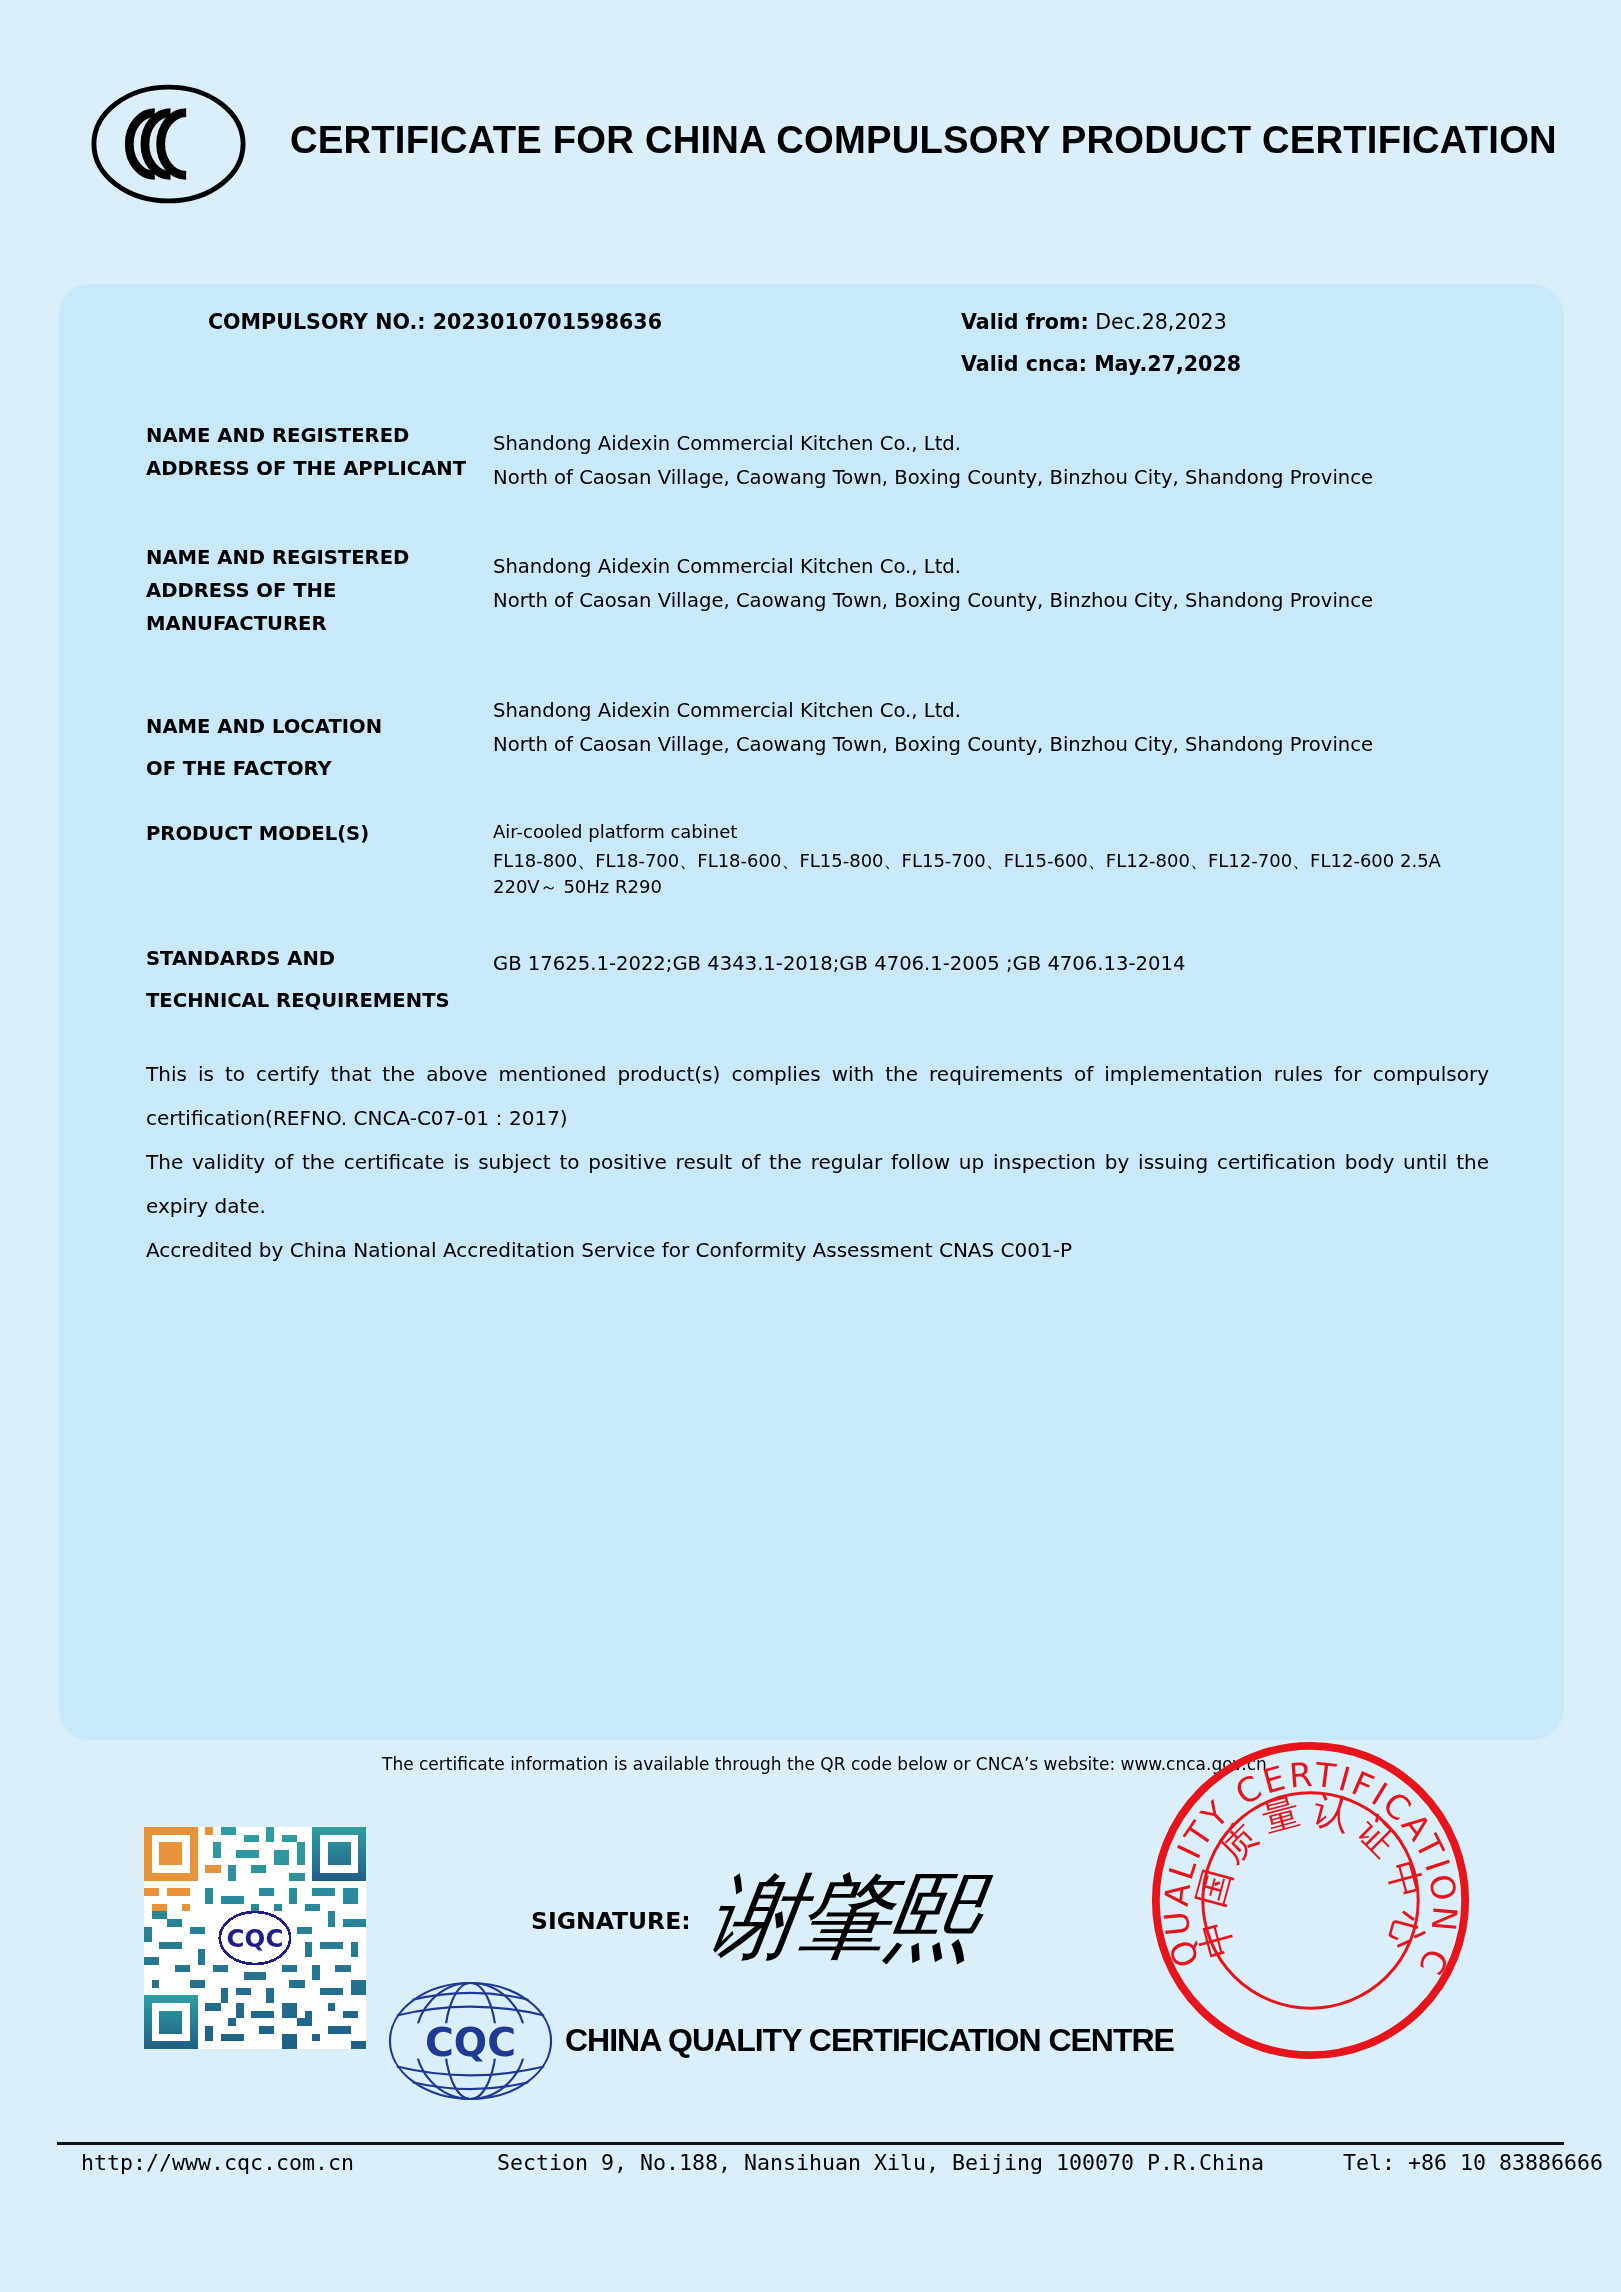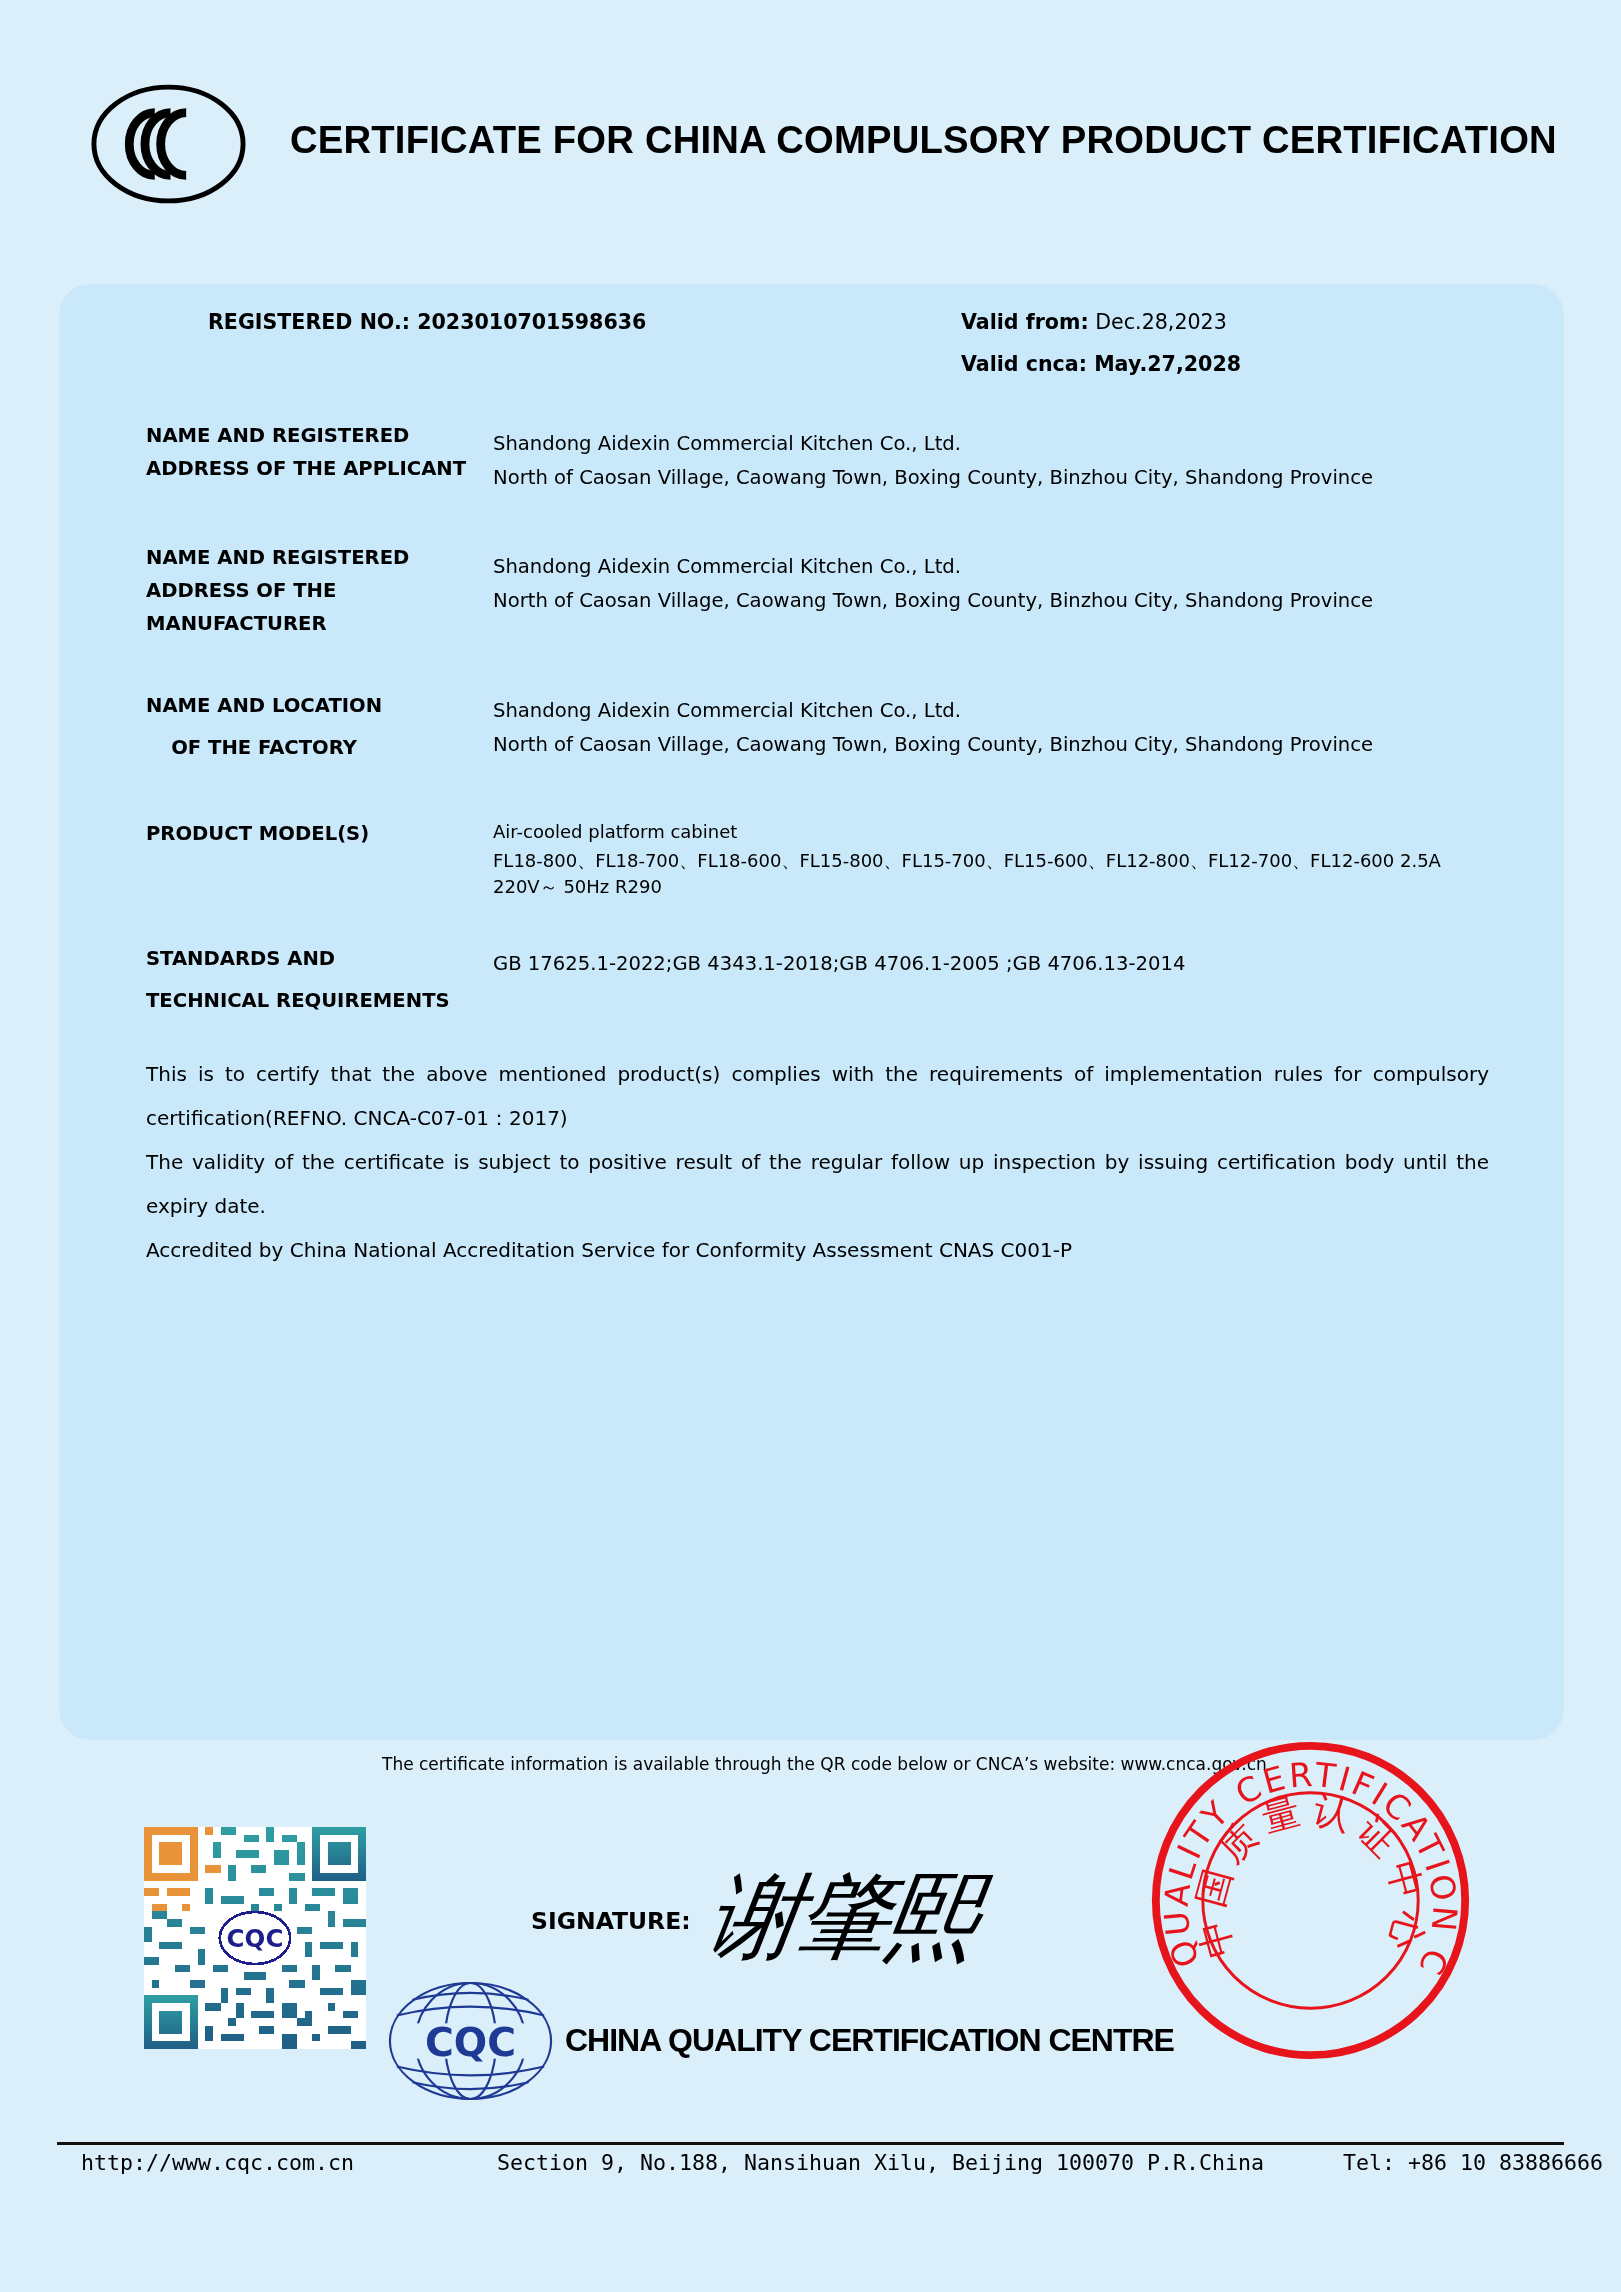--- a/index.html
+++ b/index.html
@@ -66,21 +66,21 @@
     <path d="M66 30 A26 32 0 0 0 66 94"></path>
     <path d="M82 30 A26 32 0 0 0 82 94"></path>
     <path d="M98 30 A26 32 0 0 0 98 94"></path>
   </g>
 </svg>
 <div class="abs main-title">CERTIFICATE FOR CHINA COMPULSORY PRODUCT CERTIFICATION</div>
 
 <div class="abs panel"></div>
 
 <div class="abs cert-no">
-  <span>REGISTERED NO.:</span>
+  <span>COMPULSORY NO.:</span>
   <span>2023010701598636</span>
 </div>
 <div class="abs valid valid-from">
   <span class="t-bold">Valid from:</span>
   <span>Dec.28,2023</span>
 </div>
 <div class="abs valid valid-until">
   <span>Valid cnca:</span>
   <span>May.27,2028</span>
 </div>
@@ -97,21 +97,21 @@
 <div class="abs label" style="top:541px;">
   <div>NAME AND REGISTERED</div>
   <div>ADDRESS OF THE</div>
   <div>MANUFACTURER</div>
 </div>
 <div class="abs value" style="top:550px;">
   <div>Shandong Aidexin Commercial Kitchen Co., Ltd.</div>
   <div>North of Caosan Village, Caowang Town, Boxing County, Binzhou City, Shandong Province</div>
 </div>
 
-<div class="abs label" style="top:685px; line-height:42px;text-align:center;">
+<div class="abs label" style="top:706px; line-height:42px;">
   <div>NAME AND LOCATION</div>
   <div>OF THE FACTORY</div>
 </div>
 <div class="abs value" style="top:694px;">
   <div>Shandong Aidexin Commercial Kitchen Co., Ltd.</div>
   <div>North of Caosan Village, Caowang Town, Boxing County, Binzhou City, Shandong Province</div>
 </div>
 
 <div class="abs label" style="top:817px;">
   <div>PRODUCT MODEL(S)</div>

